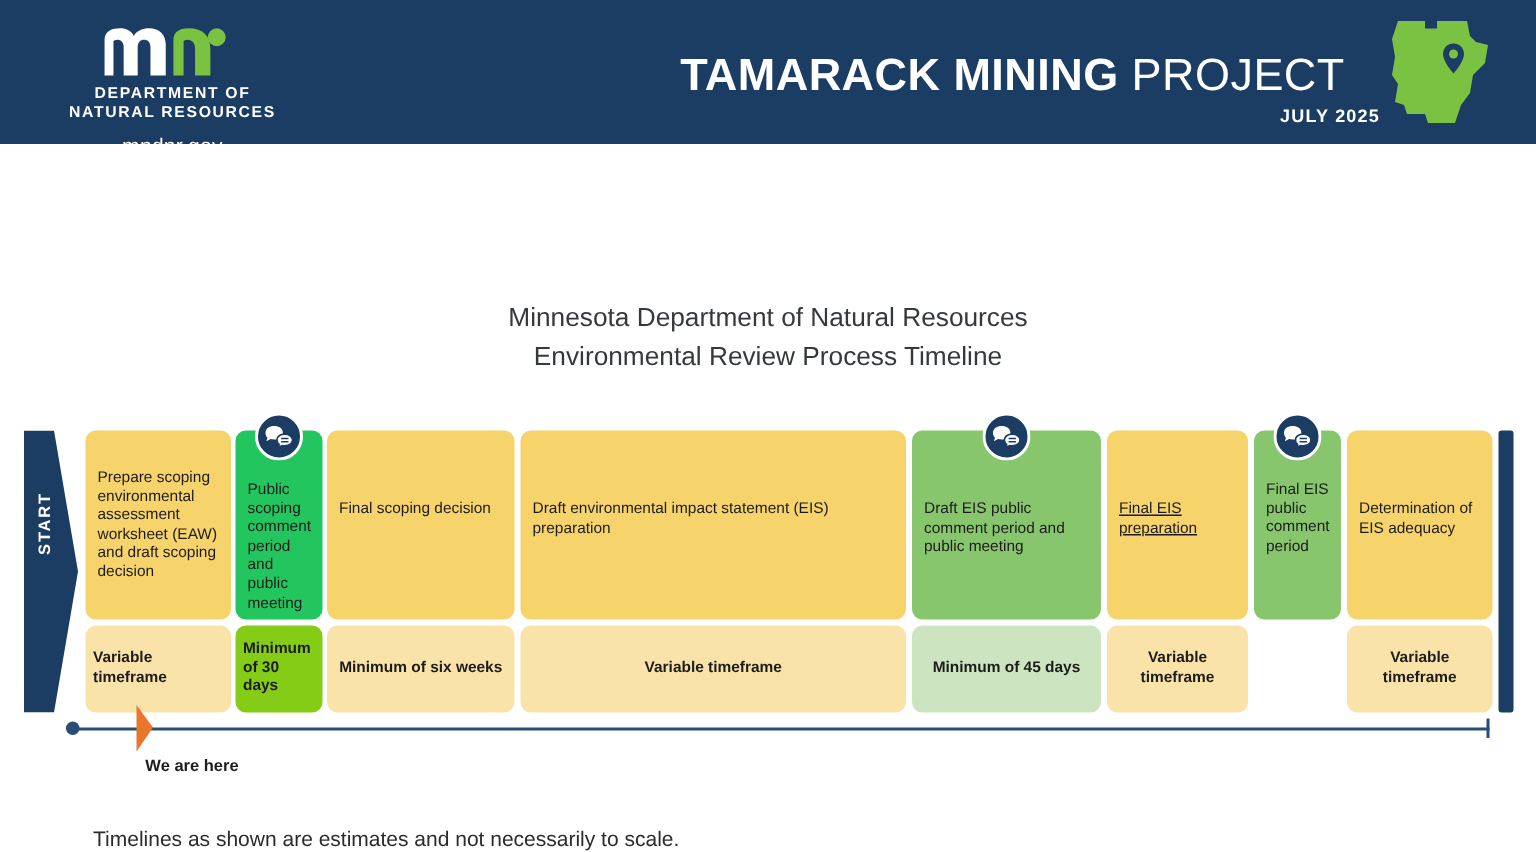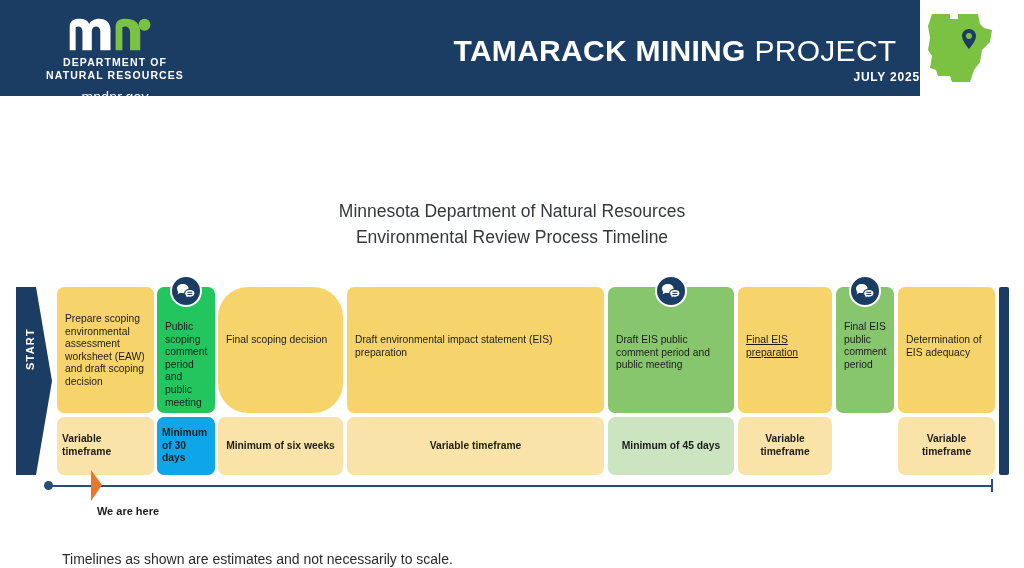--- a/index.html
+++ b/index.html
@@ -6,21 +6,21 @@
   html,body { width:1024px; height:568px; }
   body {
     font-family:"Liberation Sans", sans-serif;
     background:#ffffff;
     position:relative;
     overflow:hidden;
   }
 
   
   #header {
-    position:absolute; left:0; top:0; width:920px; height:96px;
+    position:absolute; left:0; top:0; width:1024px; height:96px;
     background:#1b3c63;
   }
   #logo-block {
     position:absolute; left:20px; top:18px; width:190px; text-align:center;
   }
   .logo-mark { height:34px; display:block; margin:0 auto; }
   #dnr-dept {
     color:#ffffff; font-size:10.5px; font-weight:bold; letter-spacing:1.1px;
     line-height:13px; margin-top:4px; text-align:center;
   }
@@ -166,26 +166,26 @@
         <div class="stage-top" style="background: #22c55e;">
           <svg class="bubble-icon" viewBox="0 0 32 32">
             <circle cx="16" cy="16" r="15" fill="#1b3c63" stroke="#ffffff" stroke-width="2"></circle>
             <path d="M7 13.5 C7 10.8 9.6 9 12.8 9 C16 9 18.6 10.8 18.6 13.5 C18.6 16.2 16 18 12.8 18 C11.9 18 11.1 17.9 10.4 17.7 L7.6 19.2 L8.3 16.9 C7.5 16 7 14.8 7 13.5 Z" fill="#ffffff"></path>
             <path d="M14.6 18.3 C14.6 16 16.9 14.4 19.8 14.4 C22.7 14.4 25 16 25 18.3 C25 20.6 22.7 22.2 19.8 22.2 C19.2 22.2 18.6 22.1 18.1 22 L15.4 23.4 L16.1 21.4 C15.2 20.6 14.6 19.5 14.6 18.3 Z" fill="#ffffff" stroke="#1b3c63" stroke-width="1.1"></path>
             <line x1="17.4" y1="17.3" x2="22.3" y2="17.3" stroke="#1b3c63" stroke-width="1.1"></line>
             <line x1="17.4" y1="19.5" x2="22.3" y2="19.5" stroke="#1b3c63" stroke-width="1.1"></line>
           </svg>
           <div class="stage-label" style="top: 34px;">Public scoping comment period and public meeting</div>
         </div>
-        <div class="stage-bot" style="background: #0ea5e9;">
+        <div class="stage-bot" style="background: #84cc16;">
           <div class="stage-dur">Minimum of 30 days</div>
         </div>
       </div>
       <div class="stage" style="left: 218px; width: 125px;">
-        <div class="stage-top" style="background: rgb(247, 212, 107); border-radius: 30px;">
+        <div class="stage-top" style="background: rgb(247, 212, 107);">
           <div class="stage-label" style="top: 47px;">Final scoping decision</div>
         </div>
         <div class="stage-bot" style="background: rgb(250, 227, 168);">
           <div class="stage-dur center">Minimum of six weeks</div>
         </div>
       </div>
       <div class="stage" style="left: 347px; width: 257px;">
         <div class="stage-top" style="background: rgb(247, 212, 107);">
           <div class="stage-label" style="top: 47px;">Draft environmental impact statement (EIS) preparation</div>
         </div>

